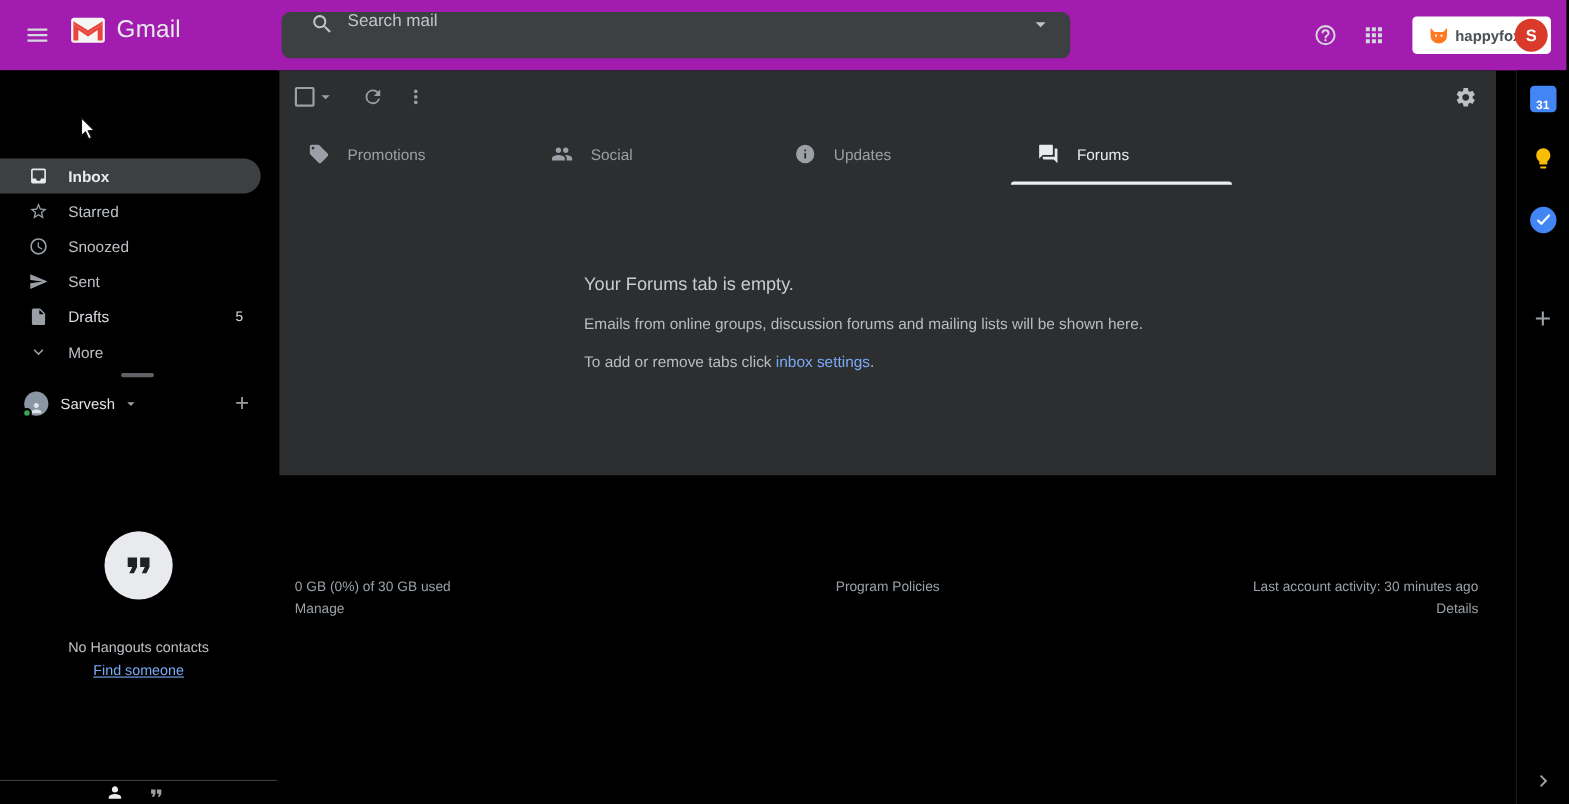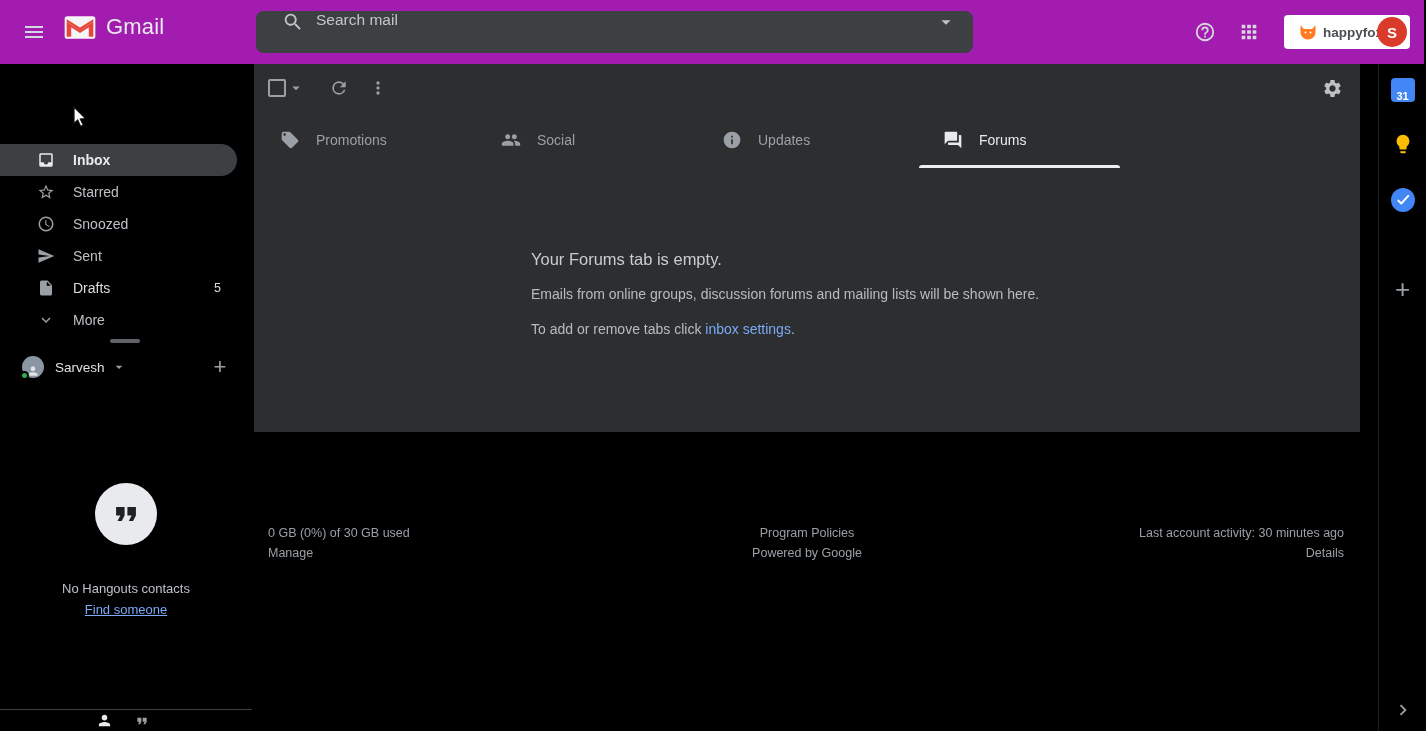--- a/index.html
+++ b/index.html
@@ -57,21 +57,21 @@
     position: absolute; left: 8px; top: 16px; width: 138px; height: 48px;
     background: #fafafa; border: none; border-radius: 24px;
     display: flex; align-items: center; padding-left: 16px; gap: 14px;
     box-shadow: 0 1px 2px rgba(0,0,0,.6), 0 2px 6px rgba(0,0,0,.45);
     cursor: pointer;
   }
   .compose-btn .compose-label { color: #3c4043; font-size: 14px; font-weight: 500; letter-spacing: .2px; }
   .nav { position: absolute; top: 80px; left: 0; right: 0; }
   .nav-item {
     height: 32px; margin-right: 15px; display: flex; align-items: center;
-    padding-left: 36px; gap: 17px; border-radius: 0 16px 16px 0;
+    padding-left: 25px; gap: 17px; border-radius: 0 16px 16px 0;
     color: #bdc1c6; font-size: 14px; cursor: pointer;
   }
   .nav-item .nav-icon { width: 20px; height: 20px; display: flex; align-items: center; justify-content: center; color: #9aa0a6; }
   .nav-item.selected { background: #3c4043; color: #e8eaed; font-weight: bold; }
   .nav-item.selected .nav-icon { color: #e8eaed; }
   .nav-item.bold-item { color: #dadce0; font-weight: 500; }
   .nav-count { margin-left: auto; padding-right: 16px; font-size: 12.5px; color: #dadce0; }
   .section-handle {
     position: absolute; top: 275px; left: 110px; width: 30px; height: 4px;
     border-radius: 2px; background: #5f6368; cursor: ns-resize;
@@ -427,21 +427,20 @@
       </div>
     </div>
 
     <div class="main-footer">
       <div class="footer-left">
         <div>0 GB (0%) of 30 GB used</div>
         <div class="footer-link">Manage</div>
       </div>
       <div class="footer-center">
         <div class="footer-link">Program Policies</div>
-        <div>Powered by Google</div>
       </div>
       <div class="footer-right">
         <div>Last account activity: 30 minutes ago</div>
         <div class="footer-link">Details</div>
       </div>
     </div>
   </div>
 
   <div class="right-rail">
     <div class="rail-calendar">

